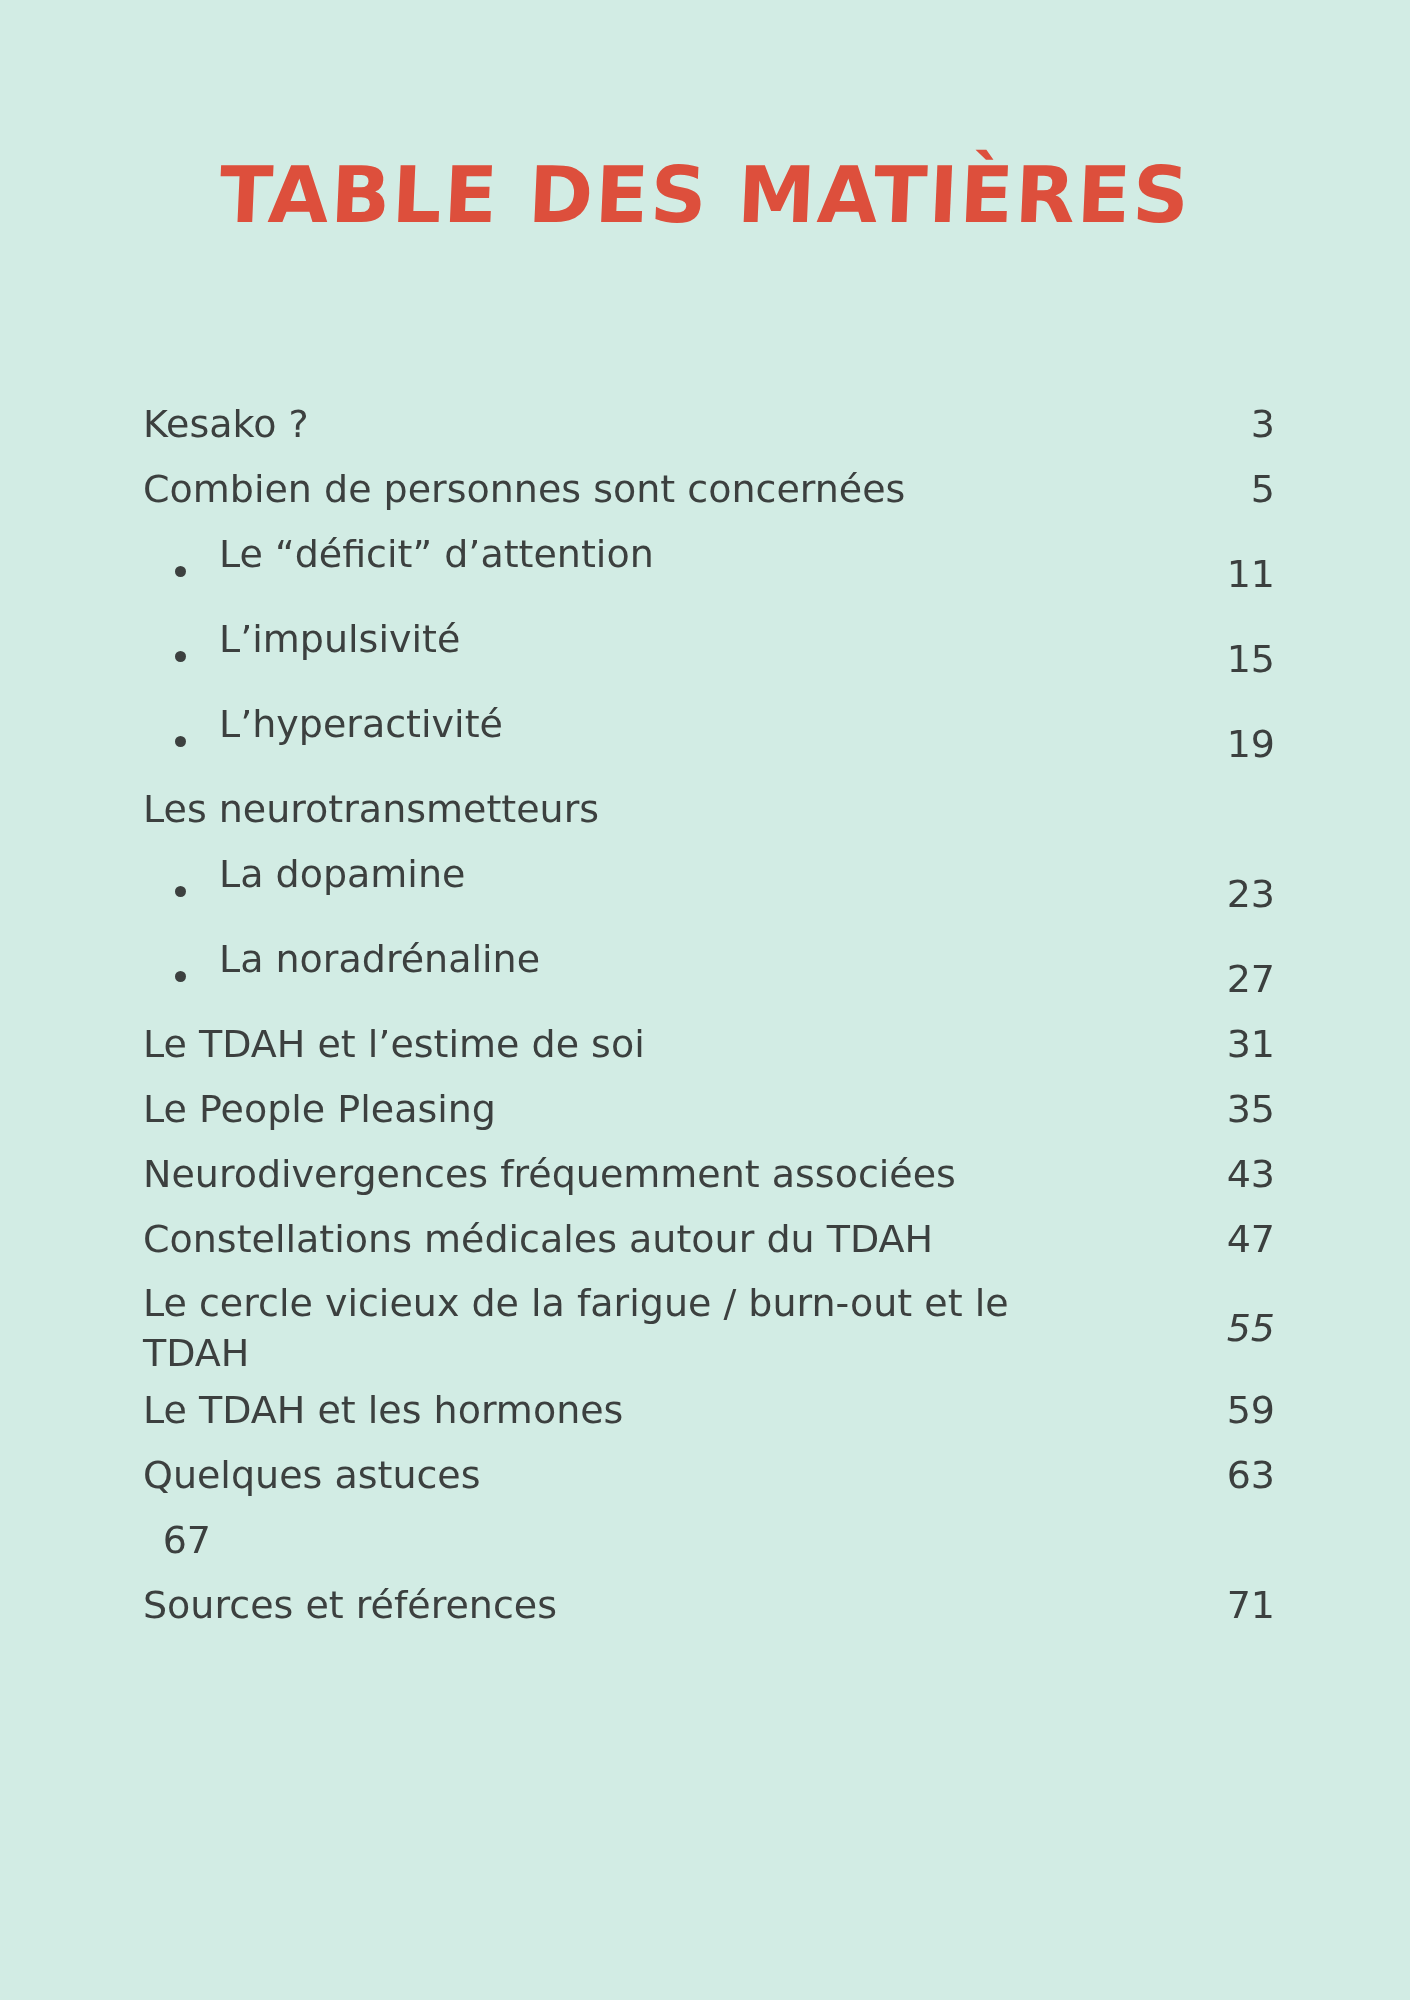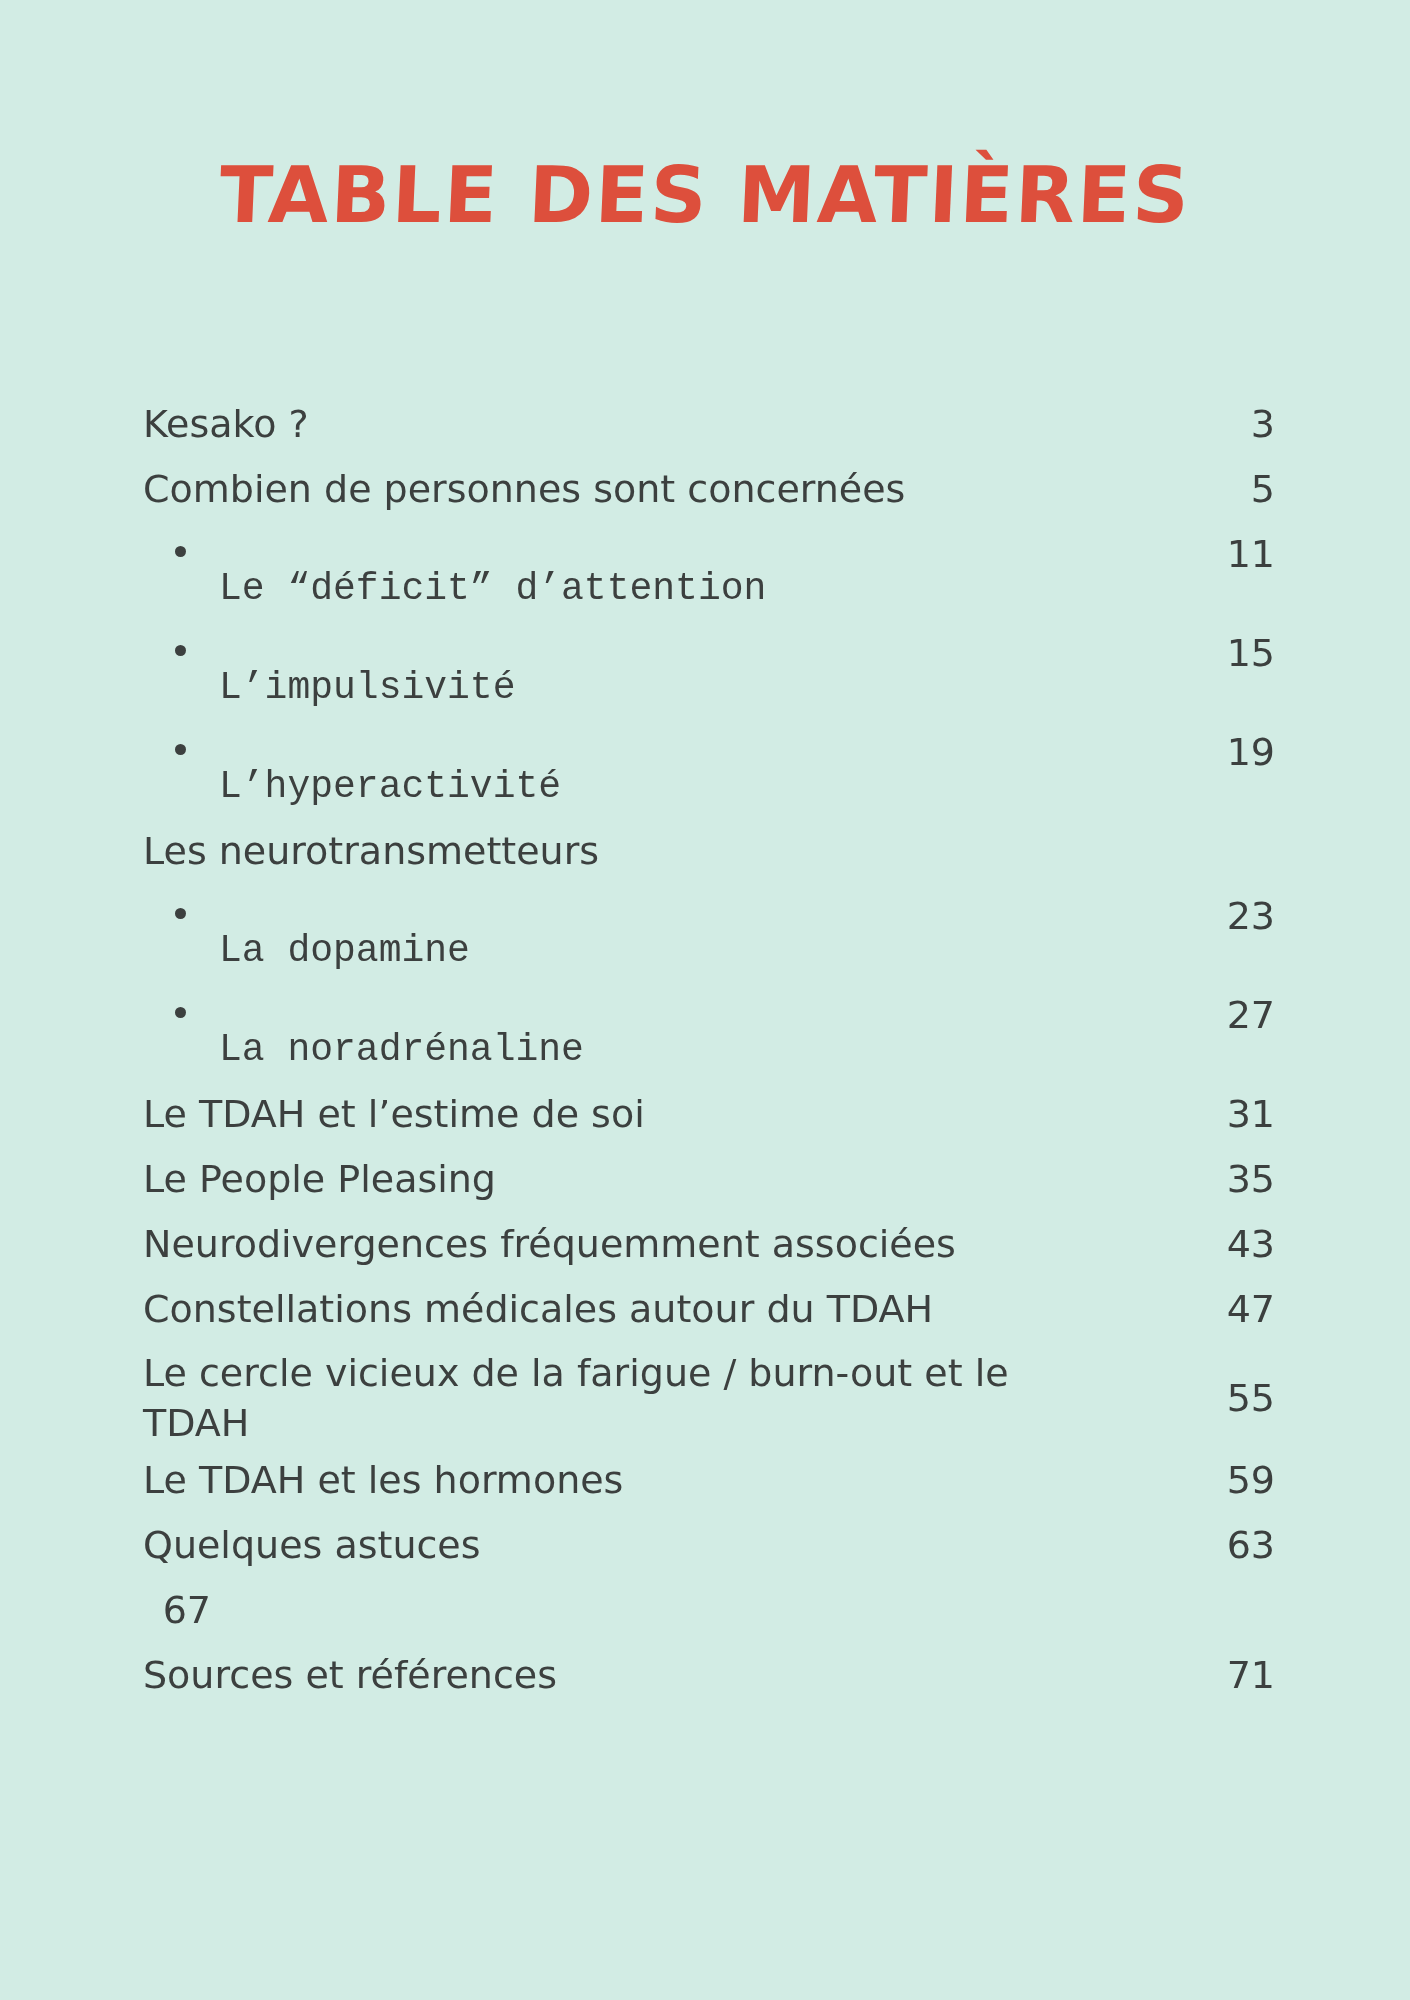--- a/index.html
+++ b/index.html
@@ -77,23 +77,22 @@
     font-variant-numeric: lining-nums;
   }
 
   
   .toc-row.sub {
     padding-left: 32px;
   }
 
   .toc-row.sub .label {
     display: flex;
-    align-items: flex-start;
+    align-items: flex-end;
     max-width: 903px;
-    font-family: Liberation Mono, monospace;
   }
 
   .bullet-dot {
     display: inline-block;
     width: 11px;
     height: 11px;
     border-radius: 50%;
     background: #3c403f;
     margin-right: 33px;
     flex: 0 0 auto;
@@ -106,20 +105,21 @@
     line-height: 50px;
     padding-top: 6px;
   }
   .toc-row.wrap {
     min-height: 99px;
     align-items: center;
   }
   .toc-row.wrap .page-num {
     line-height: 50px;
     padding-top: 6px;
+    font-style: italic;
   }
 </style>
 </head>
 <body>
 
 <div class="page">
 
   <h1 class="toc-title">TABLE DES MATIÈRES</h1>
 
   <div class="toc-list">

